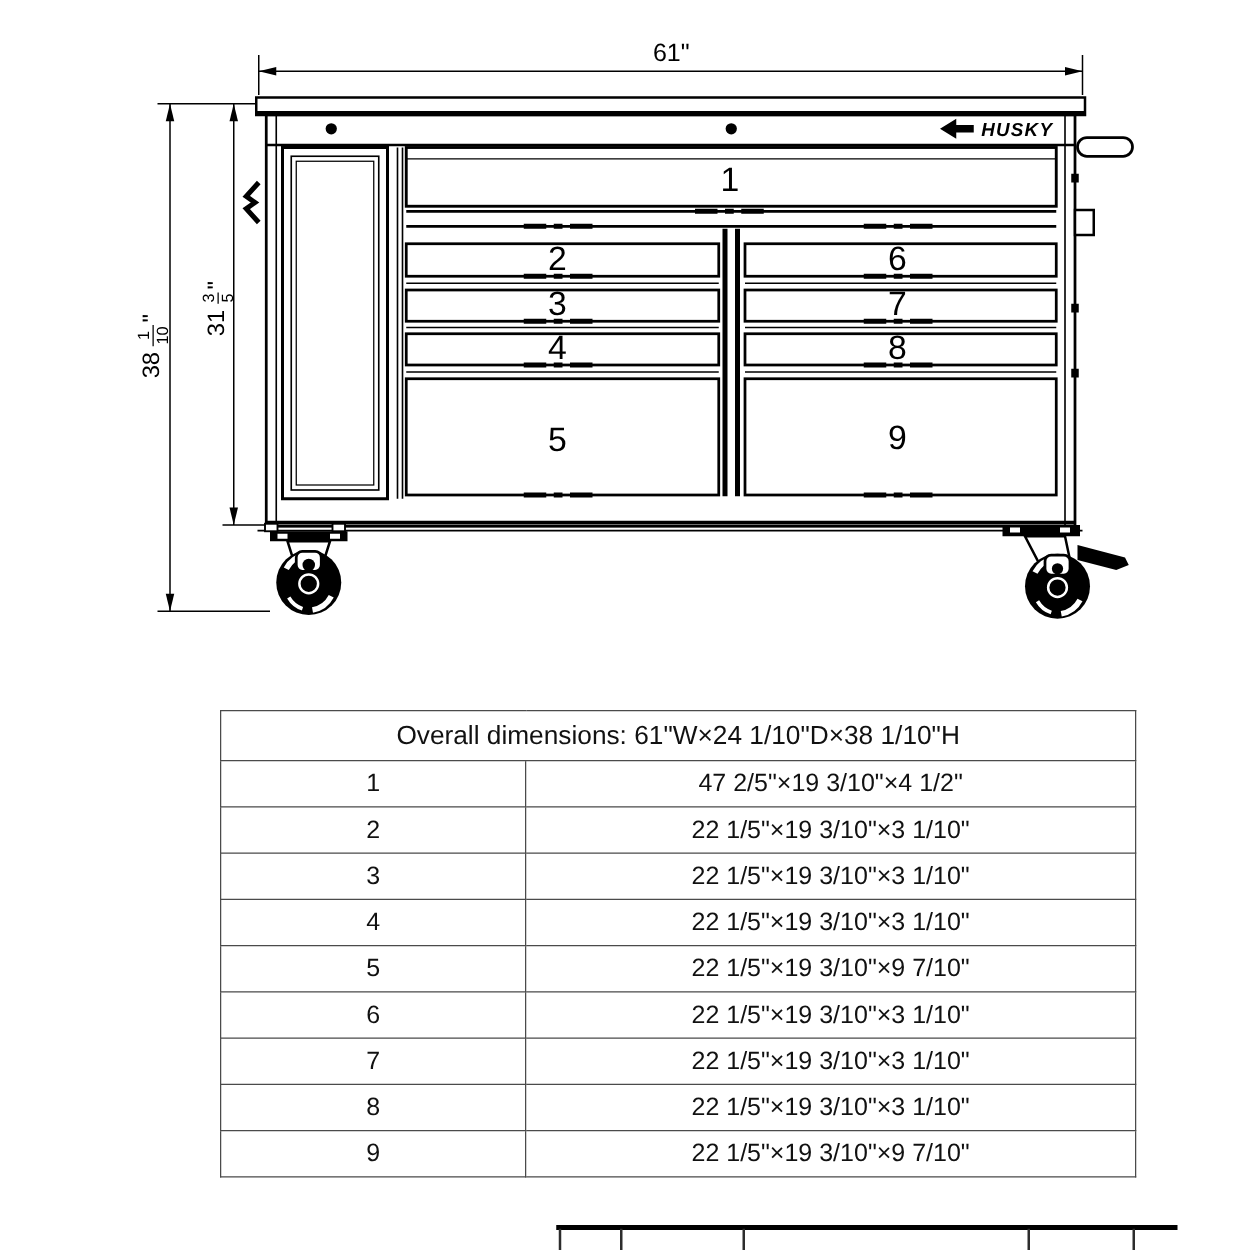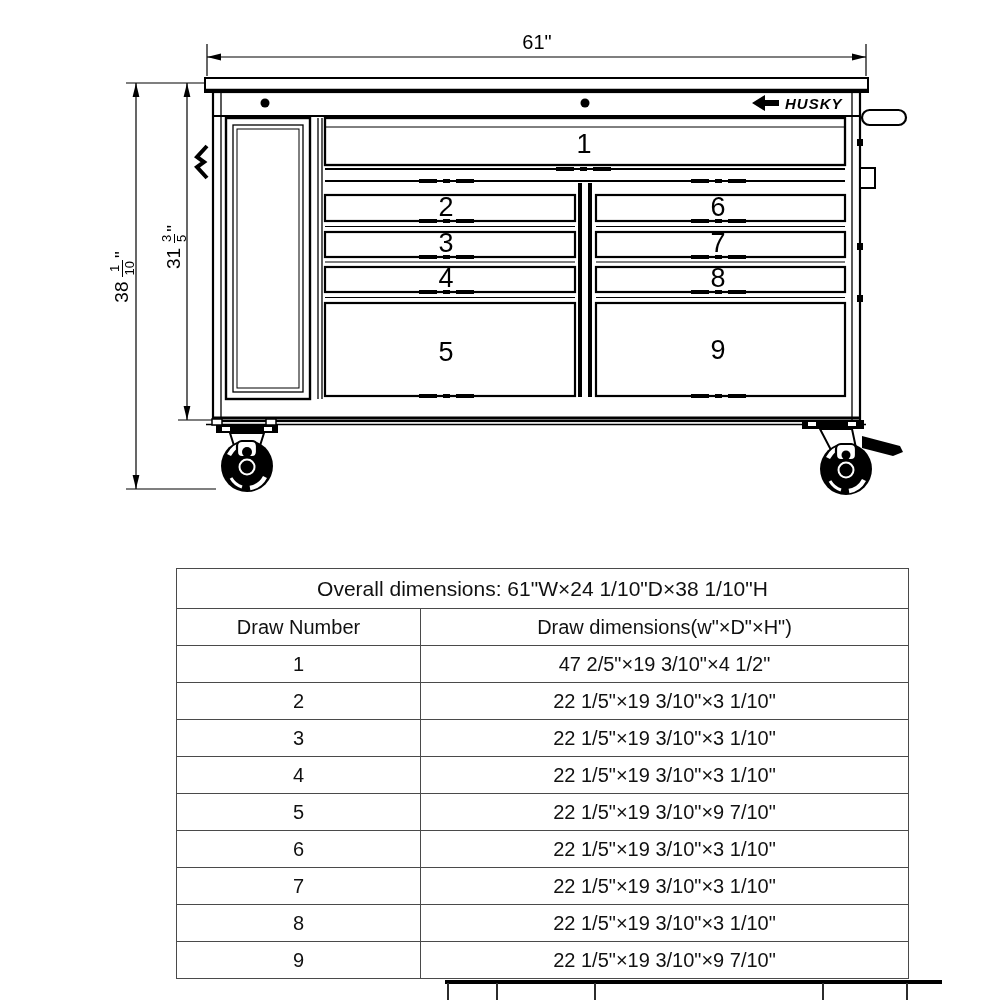--- a/index.html
+++ b/index.html
@@ -222,24 +222,20 @@
   <table id="spec-table">
     <colgroup>
         <col class="c1">
         <col class="c2">
       </colgroup>
     <tbody>
         <tr class="overall-row">
       <td colspan="2">Overall dimensions: 61"W×24 1/10"D×38 1/10"H</td>
     </tr>
     <tr>
-      <td>Draw Number</td>
-      <td>Draw dimensions(w"×D"×H")</td>
-    </tr>
-    <tr>
       <td>1</td>
       <td>47 2/5"×19 3/10"×4 1/2"</td>
     </tr>
     <tr>
       <td>2</td>
       <td>22 1/5"×19 3/10"×3 1/10"</td>
     </tr>
     <tr>
       <td>3</td>
       <td>22 1/5"×19 3/10"×3 1/10"</td>

